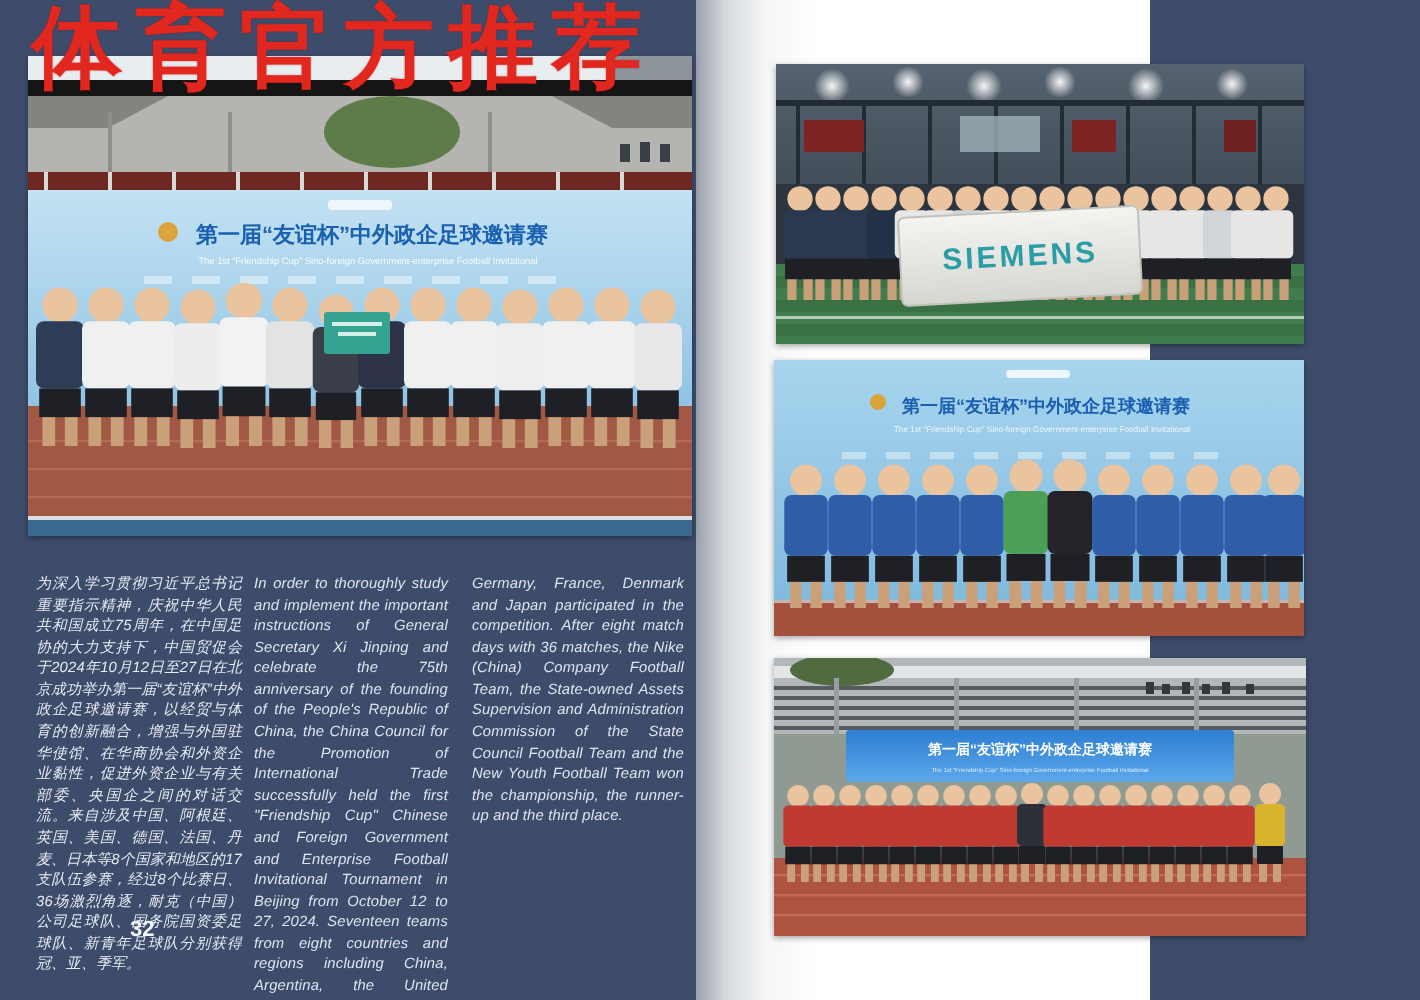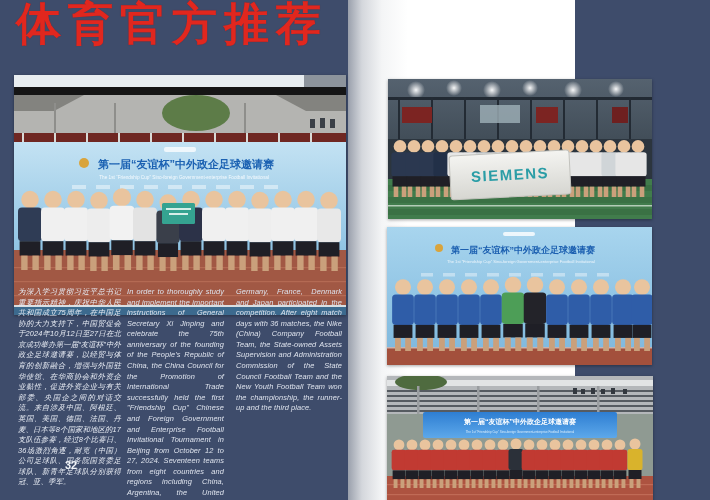--- a/index.html
+++ b/index.html
@@ -14,21 +14,21 @@
     background:linear-gradient(90deg,#9aa0ac 0px,#d4d7dc 14px,#f4f5f6 34px,#ffffff 60px);
   }
   
   .watermark{
     position:absolute;left:16px;top:-6px;z-index:40;
     font-family:"Liberation Serif", serif;font-weight:bold;
     font-size:45px;letter-spacing:7px;color:#e1271e;white-space:nowrap;
     text-shadow:0 0 1px rgba(160,0,0,.5);
   }
   
-  .photo{position:absolute;box-shadow:0 1px 3px rgba(0,0,0,.35);margin-top:47px;}
+  .photo{position:absolute;box-shadow:0 1px 3px rgba(0,0,0,.35);}
   .photo svg{display:block;}
   #photo-left{left:14px;top:28px;width:332px;height:240px;}
   #photo-r1{left:388px;top:32px;width:264px;height:140px;z-index:5;}
   #photo-r2{left:387px;top:180px;width:265px;height:138px;z-index:5;}
   #photo-r3{left:387px;top:329px;width:266px;height:139px;z-index:5;}
   
   .col{
     position:absolute;top:287px;color:#e7ebf3;font-size:7.4px;line-height:1.43;
     text-align:justify;letter-spacing:.1px;font-style:italic;
   }

